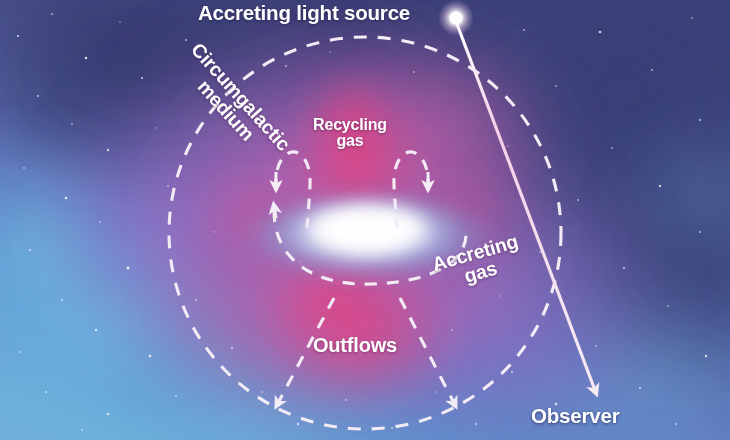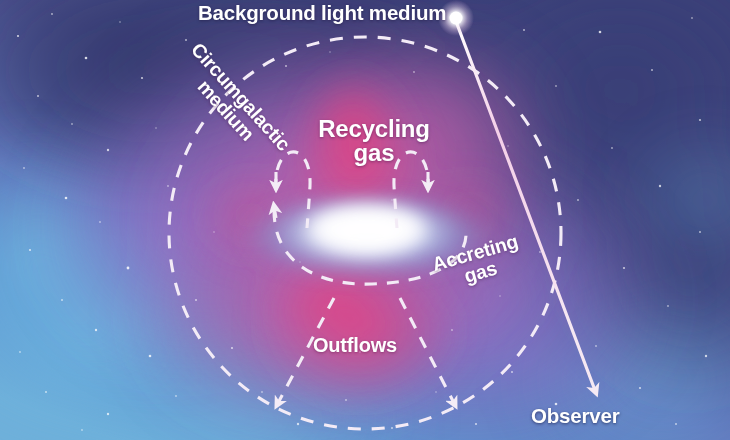--- a/index.html
+++ b/index.html
@@ -33,24 +33,24 @@
     letter-spacing: -0.2px;
     pointer-events: none;
   }
   #lbl-bgsource {
     left: 198px;
     top: 3px;
     font-size: 20.5px;
     text-shadow: 0 1px 3px rgba(30,20,60,.55);
   }
   #lbl-recycling {
-    left: 312px;
+    left: 288px;
     top: 117px;
     width: 124px;
-    font-size: 24px;
+    font-size: 16px;
     text-shadow: 0 1px 3px rgba(60,20,70,.5);
   }
   #lbl-galaxy {
     left: 324px;
     top: 212px;
     font-size: 21px;
     color: #0a0a10;
     text-shadow: 0 0 6px rgba(255,255,255,.75);
   }
   #lbl-outflows {
@@ -324,21 +324,21 @@
         <path d="M 0 0 L 10 5 L 0 10 L 2.8 5 z" fill="#f7eaf4"></path>
       </marker>
     </defs>
 
     <line x1="457" y1="24" x2="596" y2="393" stroke="url(#beamGrad)" stroke-width="3.2" stroke-linecap="round" marker-end="url(#arwBeam2)"></line>
 
     <circle cx="456" cy="18" r="18" fill="url(#starGlow)"></circle>
     <circle cx="456" cy="18" r="6.5" fill="#ffffff"></circle>
   </svg>
 
-  <div class="lbl" id="lbl-bgsource">Background light medium</div>
+  <div class="lbl" id="lbl-bgsource">Accreting light source</div>
 
   <div class="lbl" id="lbl-cgm"><span class="l1">Circumgalactic</span><span class="l2">medium</span></div>
 
   <div class="lbl" id="lbl-recycling">Recycling
 gas</div>
 
 
   <div class="lbl" id="lbl-accreting">Accreting
 gas</div>
 

